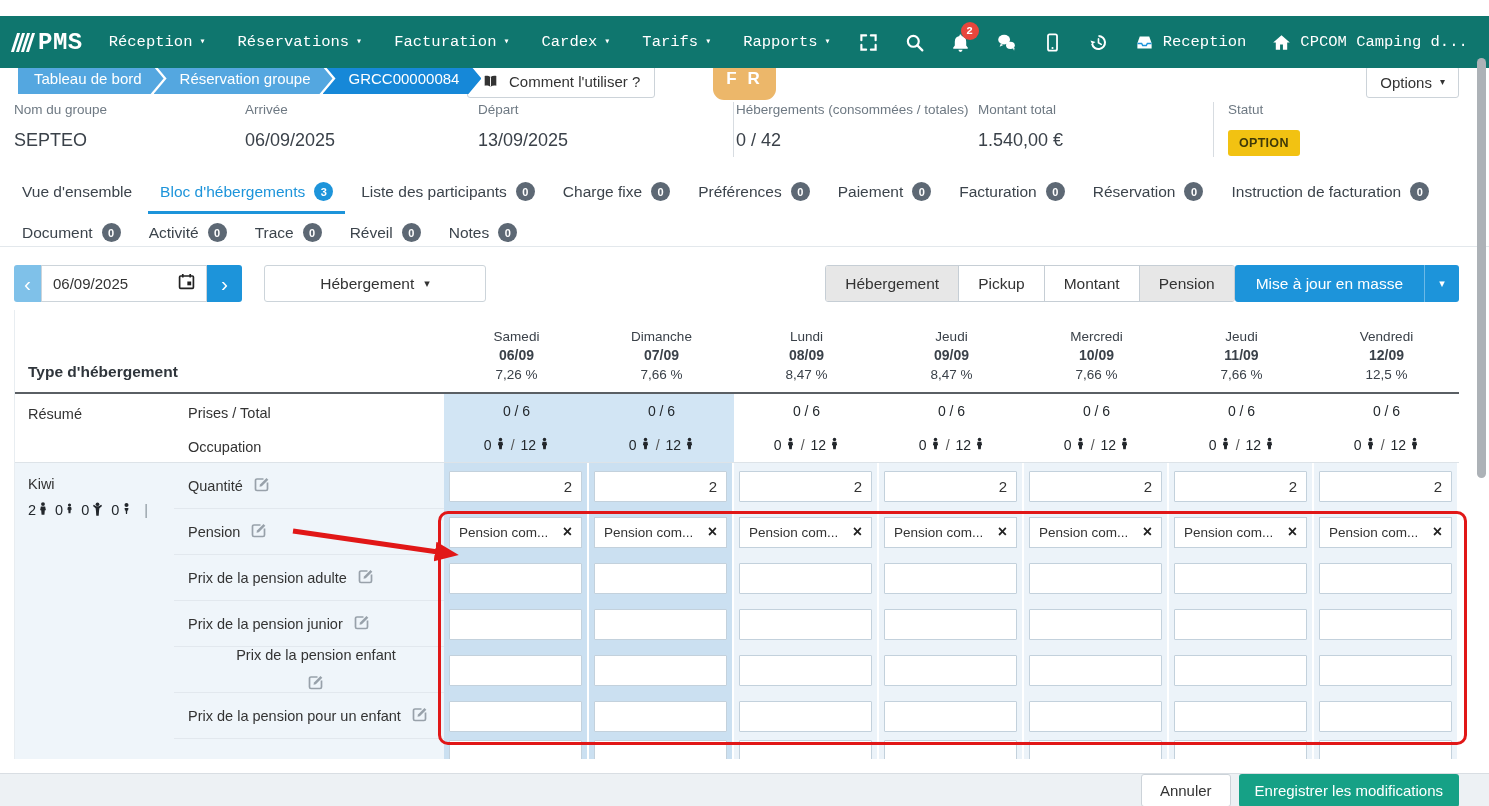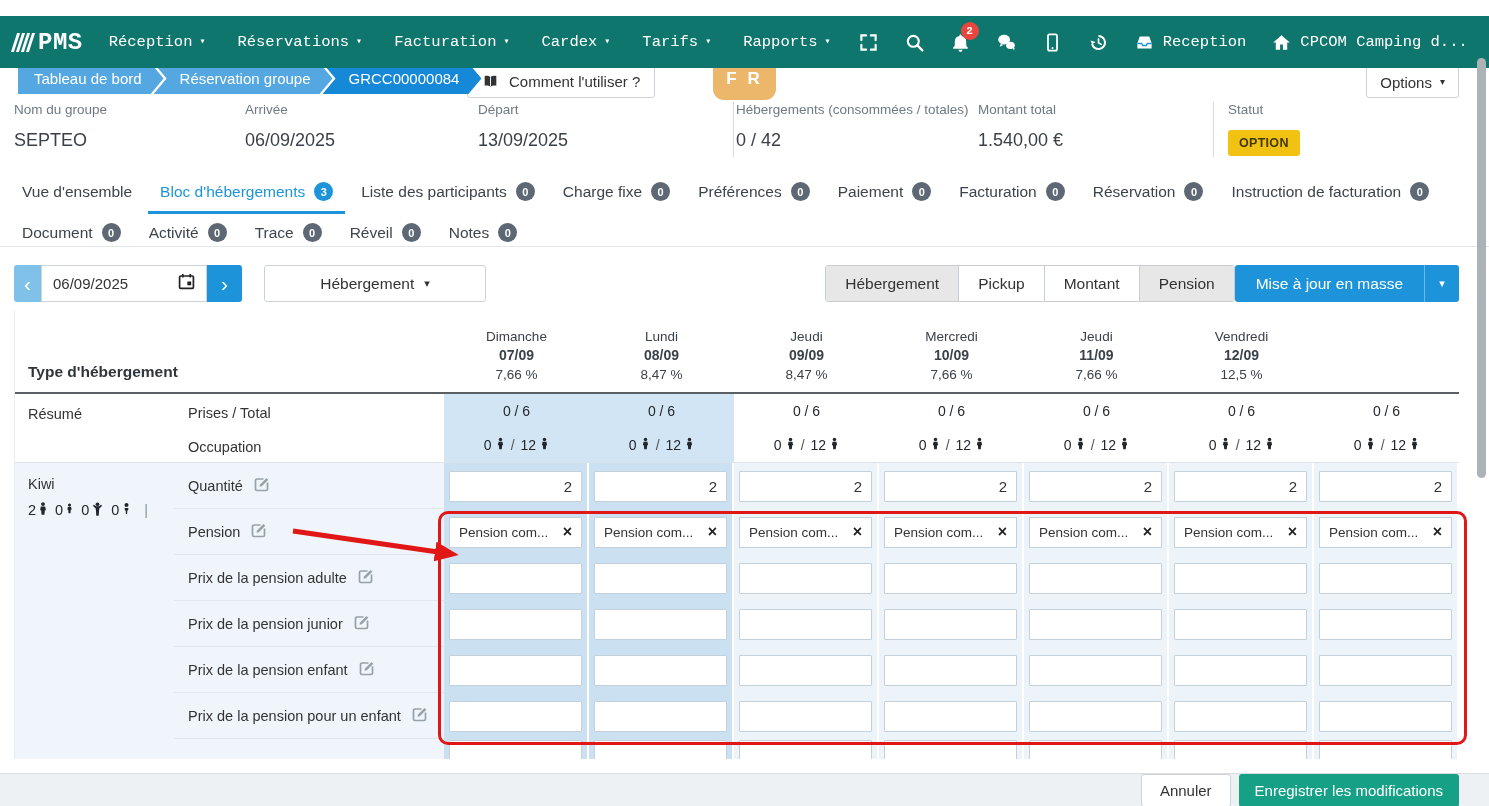--- a/index.html
+++ b/index.html
@@ -383,20 +383,25 @@
     </div>
   <div class="bulk">
     <span class="bulk-label">Mise à jour en masse</span>
     <span class="bulk-caret">▾</span>
   </div>
 </div>
 
 <div class="table">
   <div class="grid9 thead">
     <div class="title-cell">Type d'hébergement</div>
+  <div class="day-head">
+        <div class="dh-name">Samedi</div>
+        <div class="dh-date">06/09</div>
+        <div class="dh-pct">7,26 %</div>
+      </div>
       <div class="day-head">
         <div class="dh-name">Dimanche</div>
         <div class="dh-date">07/09</div>
         <div class="dh-pct">7,66 %</div>
       </div>
       <div class="day-head">
         <div class="dh-name">Lundi</div>
         <div class="dh-date">08/09</div>
         <div class="dh-pct">8,47 %</div>
       </div>
@@ -685,21 +690,21 @@
       </div>
       <div class="acc-cell" style="grid-area: 4 / 7;">
         <input class="cell-input" type="text" style="">
       </div>
       <div class="acc-cell" style="grid-area: 4 / 8;">
         <input class="cell-input" type="text" style="">
       </div>
       <div class="acc-cell" style="grid-area: 4 / 9;">
         <input class="cell-input" type="text" style="">
       </div>
-      <div class="acc-label" style="grid-area: 5 / 2;">
+      <div class="acc-label" style="grid-area: 5 / 2; flex-direction: column;">
         <span>Prix de la pension enfant</span>
         <span class="edit-ic"><svg viewBox="0 0 16 16">
             <path d="M13.5 6.5V13a1.5 1.5 0 0 1-1.5 1.5H3A1.5 1.5 0 0 1 1.5 13V4.5A1.5 1.5 0 0 1 3 3h6.5" fill="none" stroke="#98a1aa" stroke-width="1.7"></path>
             <path d="M6 8.5L12.5 2l1.8 1.8L7.8 10.3l-2.3.5z" fill="#98a1aa"></path>
           </svg></span>
       </div>
       <div class="acc-cell hl2" style="grid-area: 5 / 3;">
         <input class="cell-input" type="text" style="">
       </div>
       <div class="acc-cell hl2" style="grid-area: 5 / 4;">

